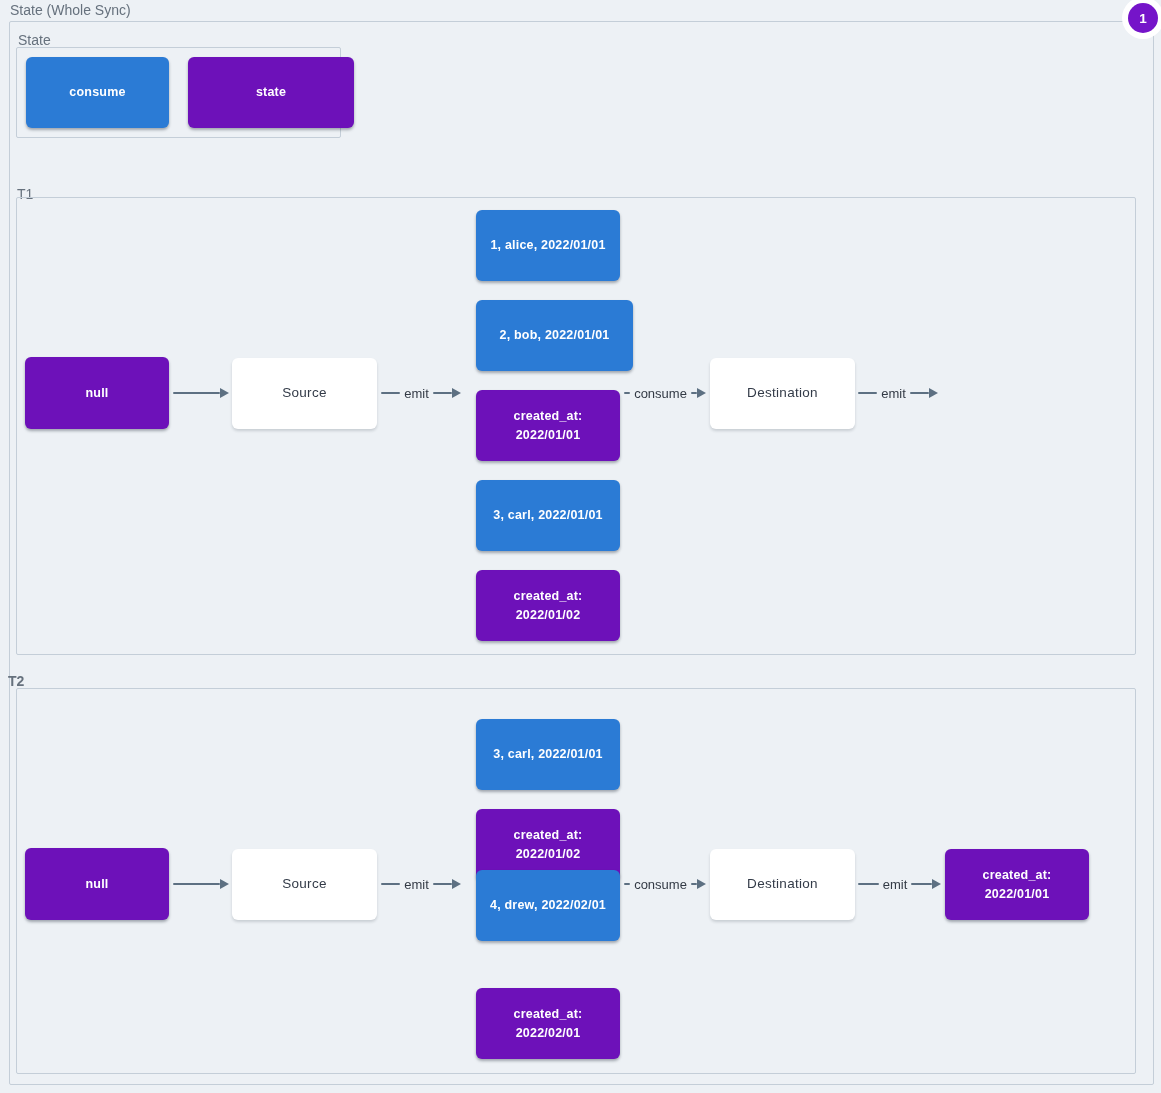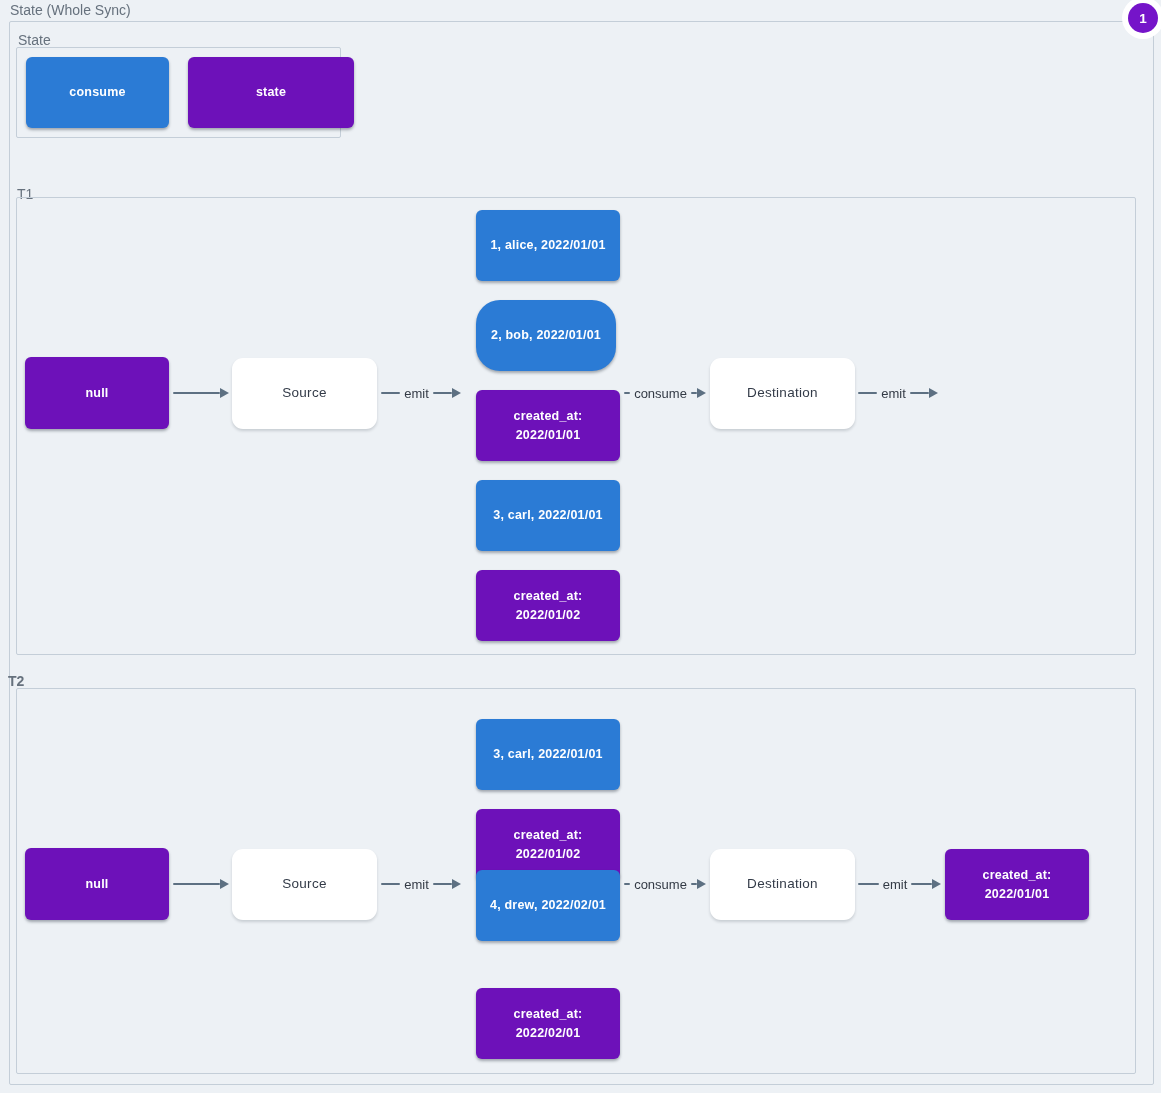--- a/index.html
+++ b/index.html
@@ -14,21 +14,21 @@
   .group-label{
     position:absolute;font-size:14px;color:#66717d;line-height:1;
   }
   .node{
     position:absolute;display:flex;align-items:center;justify-content:center;
     text-align:center;border-radius:6px;font-size:12.5px;font-weight:bold;color:#fff;
     white-space:pre-line;line-height:1.5;letter-spacing:.2px;
   }
   .node.record{background:#2b7bd5;box-shadow:0 2px 3px rgba(15,25,40,.35);}
   .node.state{background:#6d11b9;box-shadow:0 2px 3px rgba(15,25,40,.35);}
-  .node.plain{background:#ffffff;color:#333b48;font-weight:normal;font-size:13.5px;letter-spacing:.3px;box-shadow:0 2px 3px rgba(15,25,40,.16);border-radius:11px;}
+  .node.plain{background:#ffffff;color:#333b48;font-weight:normal;font-size:13.5px;letter-spacing:.3px;box-shadow:0 2px 3px rgba(15,25,40,.16);}
   .edge{position:absolute;height:16px;display:flex;align-items:center;}
   .edge .line{flex:1 1 auto;height:2.5px;background:#5d7082;border-radius:1px;}
   .edge .elabel{flex:0 0 auto;padding:0 4px;font-size:13px;font-weight:normal;color:#333a45;line-height:1;}
   .edge .head{flex:0 0 auto;width:0;height:0;border-left:9px solid #5d7082;border-top:5px solid transparent;border-bottom:5px solid transparent;}
   .badge-ring{
     position:absolute;left:1122px;top:-3px;width:42px;height:42px;border-radius:50%;
     background:#ffffff;display:flex;align-items:center;justify-content:center;z-index:5;
   }
   .badge{
     width:30px;height:30px;border-radius:50%;background:#7514c9;color:#fff;
@@ -63,21 +63,21 @@
 <div class="node plain" style="left:232px;top:358px;width:145px;height:71px;">Source</div>
 
 <div class="edge" style="left:381px;top:385px;width:80px;">
   <i class="line"></i>
   <span class="elabel">emit</span>
   <i class="line"></i>
   <i class="head"></i>
 </div>
 
 <div class="node record" style="left:476px;top:210px;width:144px;height:71px;">1, alice, 2022/01/01</div>
-<div class="node record" style="left:476px;top:300px;width:140px;height:71px;border-radius:24px;">2, bob, 2022/01/01</div>
+<div class="node record" style="left:476px;top:300px;width:157px;height:71px;">2, bob, 2022/01/01</div>
 <div class="node state" style="left:476px;top:390px;width:144px;height:71px;">created_at:
 2022/01/01</div>
 <div class="node record" style="left:476px;top:480px;width:144px;height:71px;">3, carl, 2022/01/01</div>
 <div class="node state" style="left:476px;top:570px;width:144px;height:71px;">created_at:
 2022/01/02</div>
 
 <div class="edge" style="left:624px;top:385px;width:82px;">
   <i class="line"></i>
   <span class="elabel">consume</span>
   <i class="line"></i>

